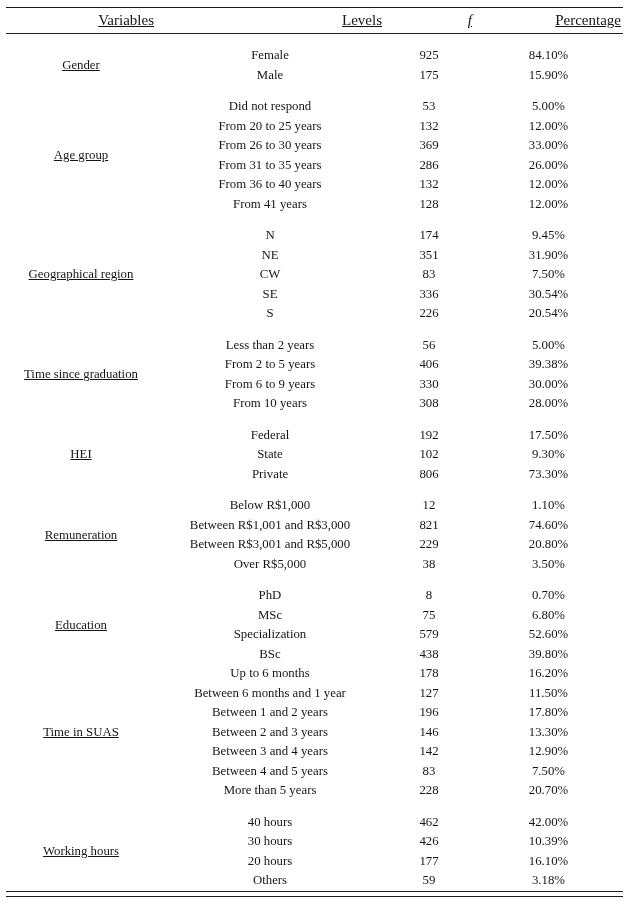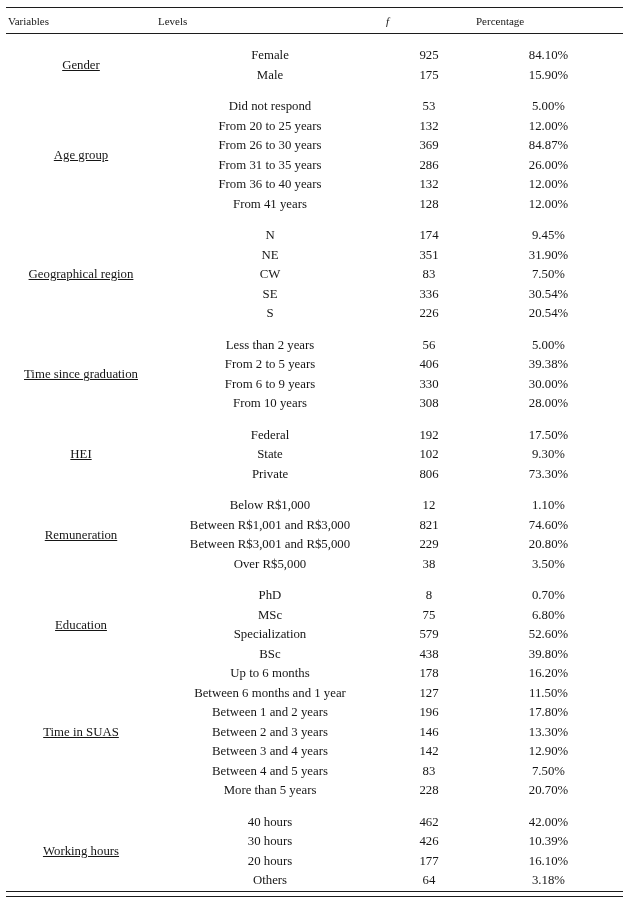--- a/index.html
+++ b/index.html
@@ -28,27 +28,28 @@
     border-bottom: 1.2px solid #1c1c1c; 
     table-layout: fixed;
   }
   col.c-var { width: 150px; }
   col.c-level { width: 228px; }
   col.c-f { width: 90px; }
   col.c-pct { width: 149px; }
 
   thead th {
     font-weight: normal;
-    font-size: 11px;
-    text-align: left;
+    font-size: 15px;
+    text-align: right;
     vertical-align: middle;
     height: 25px;
     padding: 0 2px;
     border-bottom: 1.1px solid #1c1c1c;
     white-space: nowrap;
+    text-decoration: underline;
   }
   thead th.f-header {
     font-style: italic;
   }
   tbody td {
     font-size: 12.8px;
     text-align: center;
     vertical-align: middle;
     height: 19.5px;
     padding: 0 2px;
@@ -108,21 +109,21 @@
             <td class="percentage-cell">5.00%</td>
           </tr>
           <tr>
             <td class="level-cell">From 20 to 25 years</td>
             <td class="frequency-cell">132</td>
             <td class="percentage-cell">12.00%</td>
           </tr>
           <tr>
             <td class="level-cell">From 26 to 30 years</td>
             <td class="frequency-cell">369</td>
-            <td class="percentage-cell">84.87%</td>
+            <td class="percentage-cell">33.00%</td>
           </tr>
           <tr>
             <td class="level-cell">From 31 to 35 years</td>
             <td class="frequency-cell">286</td>
             <td class="percentage-cell">26.00%</td>
           </tr>
           <tr>
             <td class="level-cell">From 36 to 40 years</td>
             <td class="frequency-cell">132</td>
             <td class="percentage-cell">12.00%</td>
@@ -302,19 +303,19 @@
             <td class="frequency-cell">426</td>
             <td class="percentage-cell">10.39%</td>
           </tr>
           <tr>
             <td class="level-cell">20 hours</td>
             <td class="frequency-cell">177</td>
             <td class="percentage-cell">16.10%</td>
           </tr>
           <tr>
             <td class="level-cell">Others</td>
-            <td class="frequency-cell">64</td>
+            <td class="frequency-cell">59</td>
             <td class="percentage-cell">3.18%</td>
           </tr>
         </tbody>
     </table>
   </div>
 </div>
 
 </body></html>

